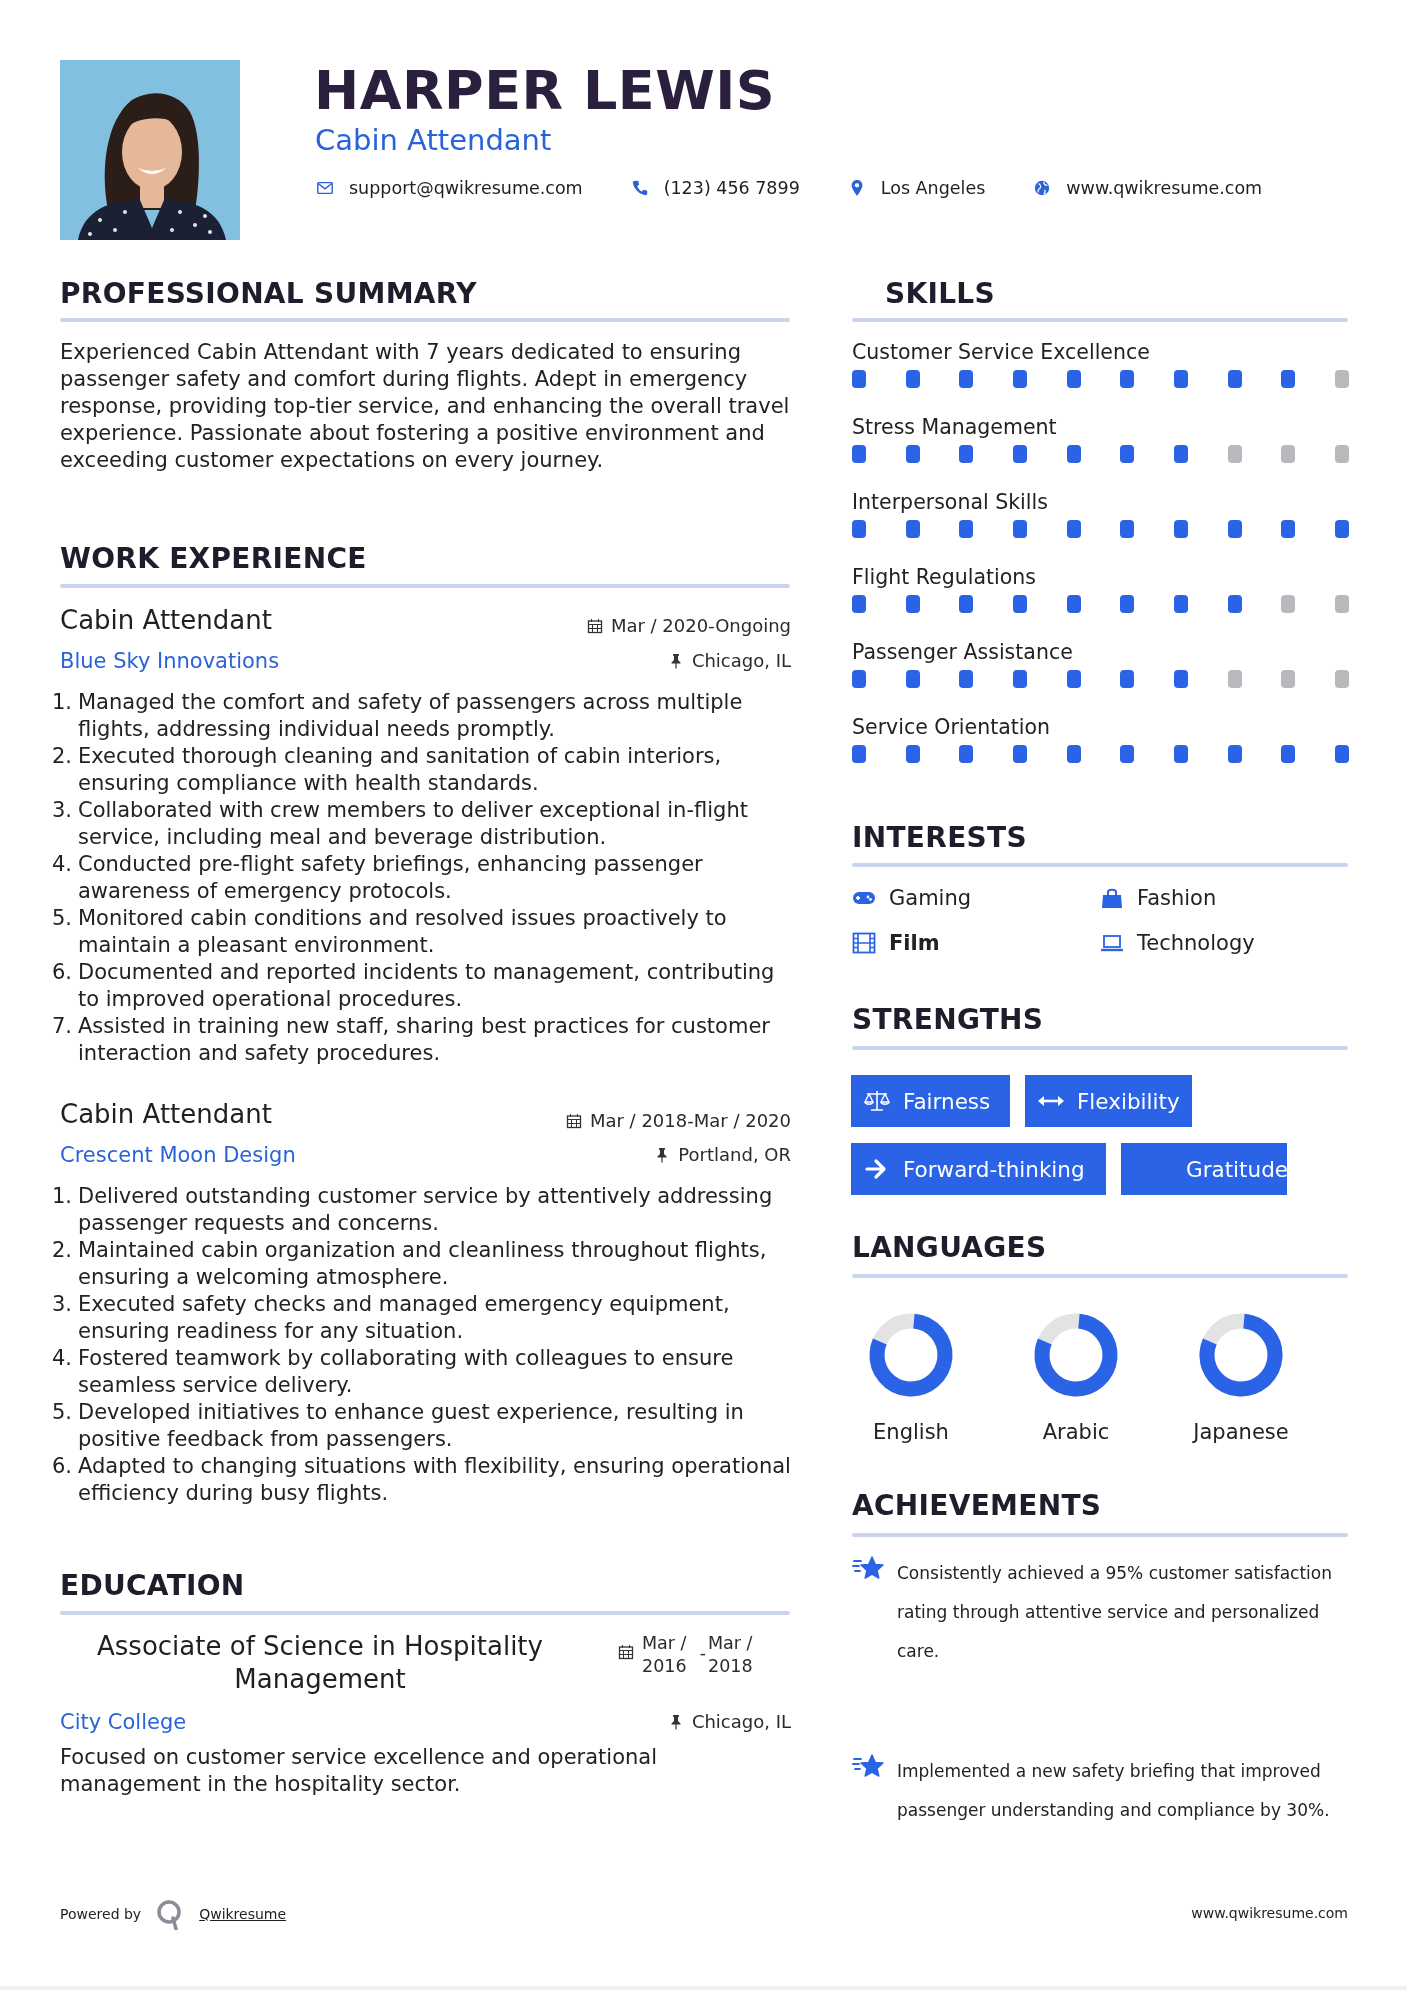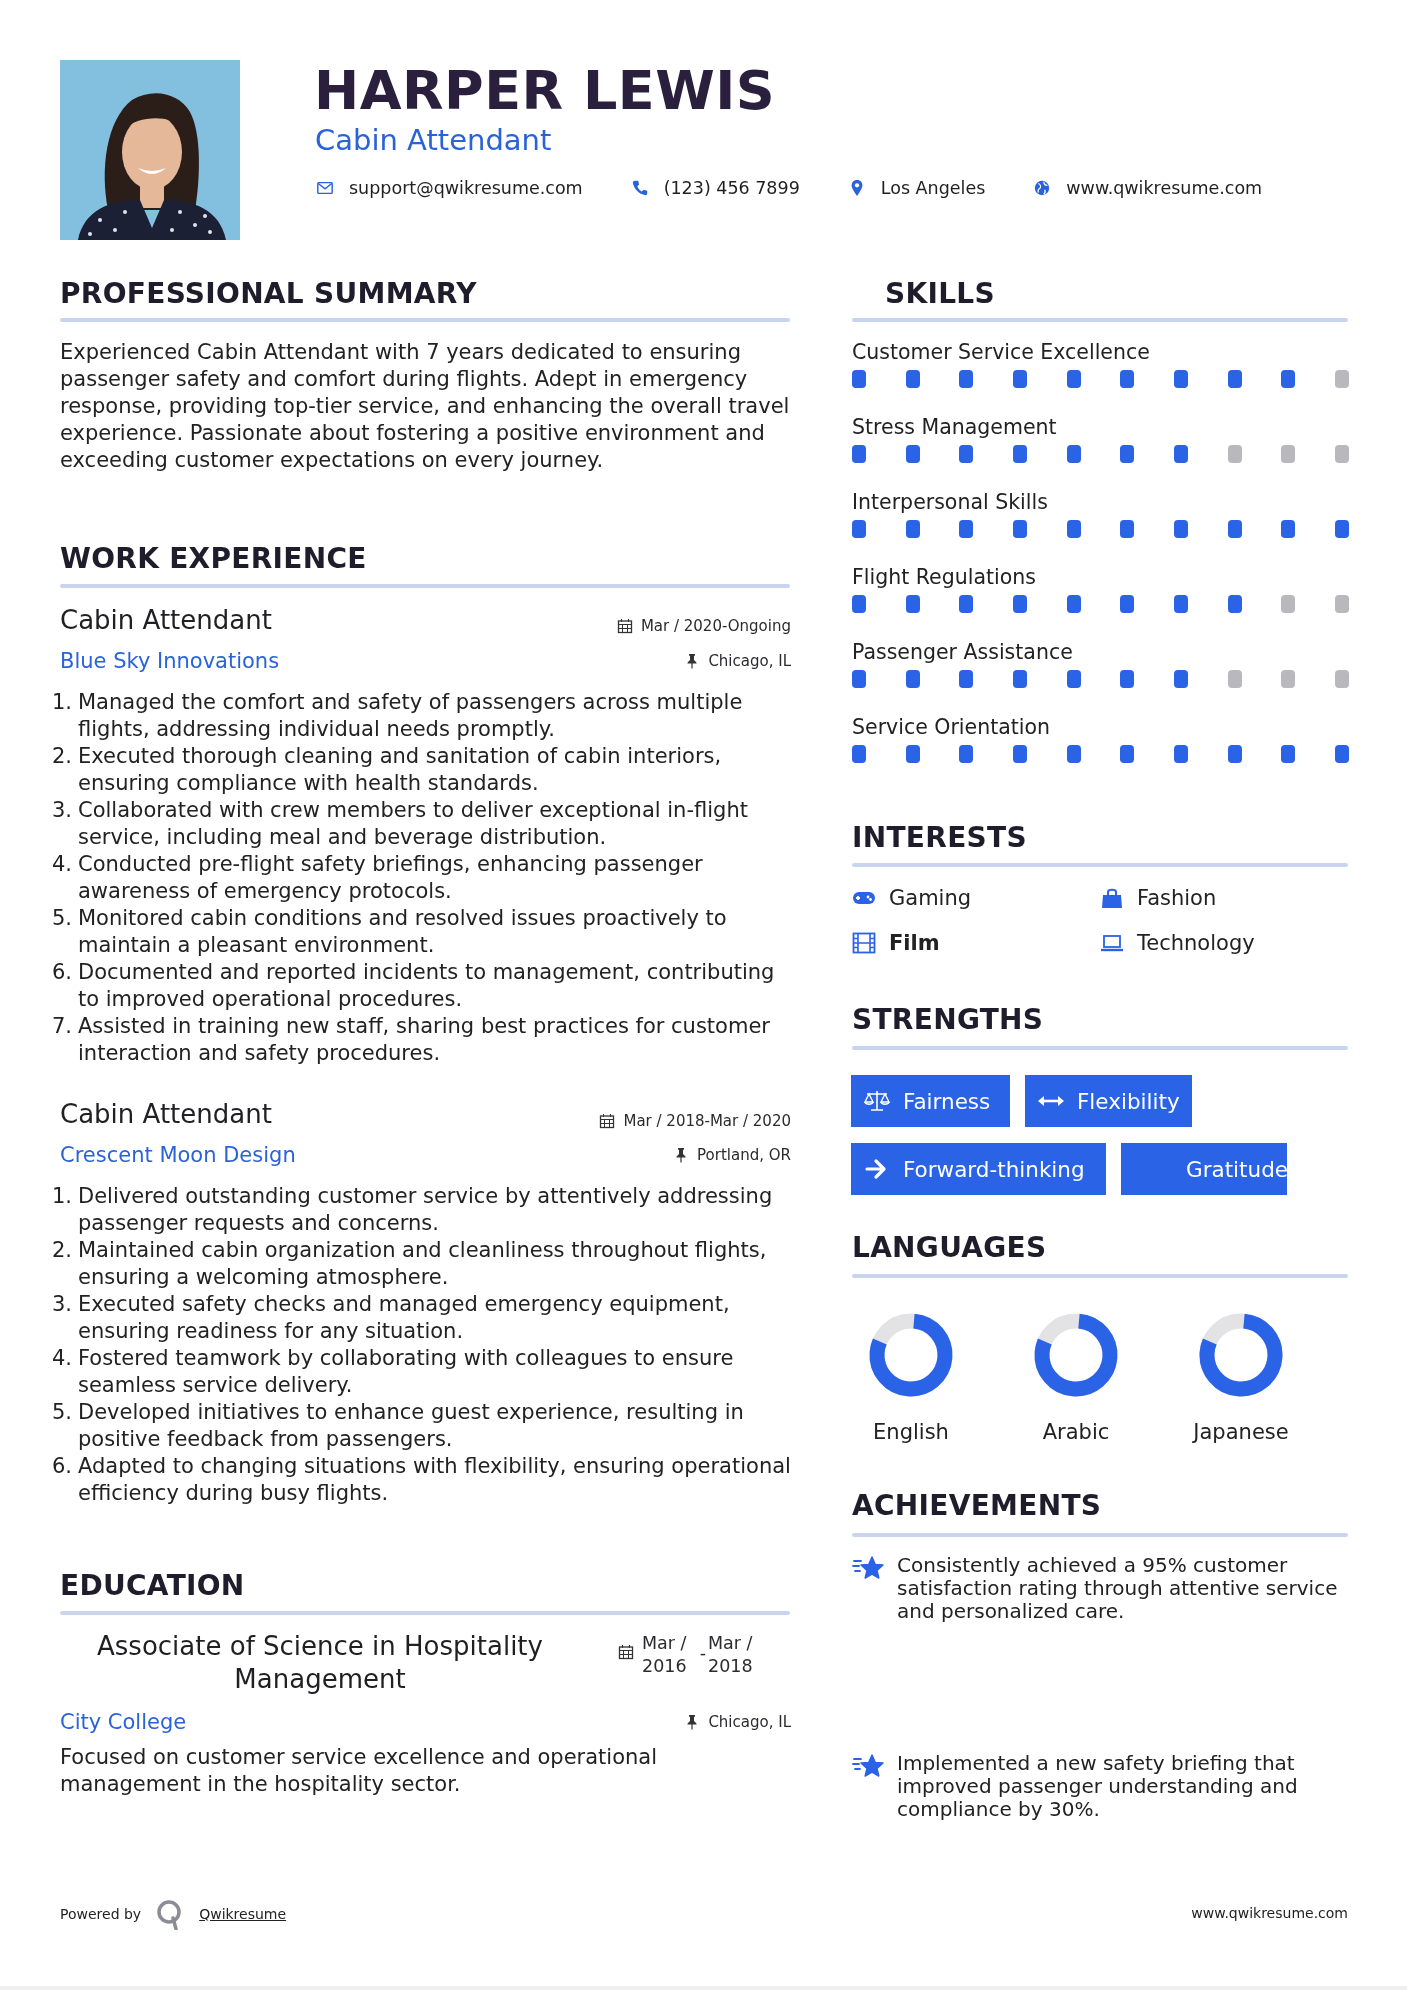--- a/index.html
+++ b/index.html
@@ -17,21 +17,21 @@
   .contact { display: flex; align-items: center; margin-right: 18px; }
   .contact .ic { width: 20px; height: 20px; margin-right: 14px; display: inline-flex; align-items: center; justify-content: center; }
   .contact .ic svg { width: 18px; height: 18px; }
 
   
   .sec-h { position: absolute; font-size: 28px; font-weight: bold; color: #1f1d2b; letter-spacing: 0.3px; line-height: 36px; white-space: nowrap; }
   .rule { position: absolute; height: 4px; background: #c9d4ef; border-radius: 2px; }
   .para { position: absolute; left: 60px; width: 735px; font-size: 21px; line-height: 27px; color: #222; }
   .job-h { position: absolute; left: 60px; font-size: 26px; color: #1f1f24; line-height: 32px; white-space: nowrap; }
   .company { position: absolute; left: 60px; font-size: 21px; color: #2a63d8; line-height: 28px; white-space: nowrap; }
-  .meta { position: absolute; right: 616px; font-size: 15px; color: #2a2a30; line-height: 24px; display: flex; align-items: center; white-space: nowrap; padding-left: 32px; }
+  .meta { position: absolute; right: 616px; font-size: 18px; color: #2a2a30; line-height: 24px; display: flex; align-items: center; white-space: nowrap; padding-left: 32px; }
   .meta svg { width: 16px; height: 16px; margin-right: 8px; }
   .bullets { position: absolute; left: 52px; width: 745px; font-size: 21px; line-height: 27px; color: #222; list-style: none; }
   .bullets li { display: flex; }
   .bullets li .num { width: 26px; flex: none; text-align: left; }
   .bullets li .txt { flex: 1; }
 
   
   .edu-h { position: absolute; left: 60px; top: 1630px; width: 520px; font-size: 26px; line-height: 33px; color: #1f1f24; text-align: center; }
   .edu-dates { position: absolute; left: 618px; top: 1632px; display: flex; align-items: flex-start; font-size: 17.5px; line-height: 23px; color: #2a2a30; }
   .edu-dates svg { width: 16px; height: 16px; margin-top: 12px; margin-right: 8px; }
@@ -47,21 +47,21 @@
 
   .badge { position: absolute; height: 52px; background: #2a63e6; color: #fff; font-size: 21.5px; display: flex; align-items: center; padding: 0 12px 0 12px; white-space: nowrap; }
   .badge svg { width: 28px; height: 24px; margin-right: 12px; }
 
   .lang { position: absolute; width: 120px; text-align: center; }
   .lang svg { width: 86px; height: 86px; display: block; margin: 0 auto; }
   .lang .lbl { margin-top: 20px; font-size: 21px; color: #222; line-height: 28px; }
 
   .ach { position: absolute; left: 852px; width: 500px; display: flex; }
   .ach svg { width: 32px; height: 28px; flex: none; margin-right: 13px; margin-top: 1px; }
-  .ach .t { font-size: 20px; line-height: 23px; color: #222; }
+  .ach .t { font-size: 17px; line-height: 39px; color: #222; }
 
   
   .footer-left { position: absolute; left: 60px; top: 1898px; display: flex; align-items: center; font-size: 14px; color: #222; white-space: nowrap; }
   .footer-left svg { width: 30px; height: 32px; margin: 0 14px 0 14px; }
   .footer-left .brand { text-decoration: underline; }
   .footer-right { position: absolute; right: 59px; top: 1905px; font-size: 14px; color: #222; white-space: nowrap; }
   .bottom-strip { position: absolute; left: 0; bottom: 0; width: 1407px; height: 4px; background: #f0f0f2; }
 </style>
 </head>
 <body>

